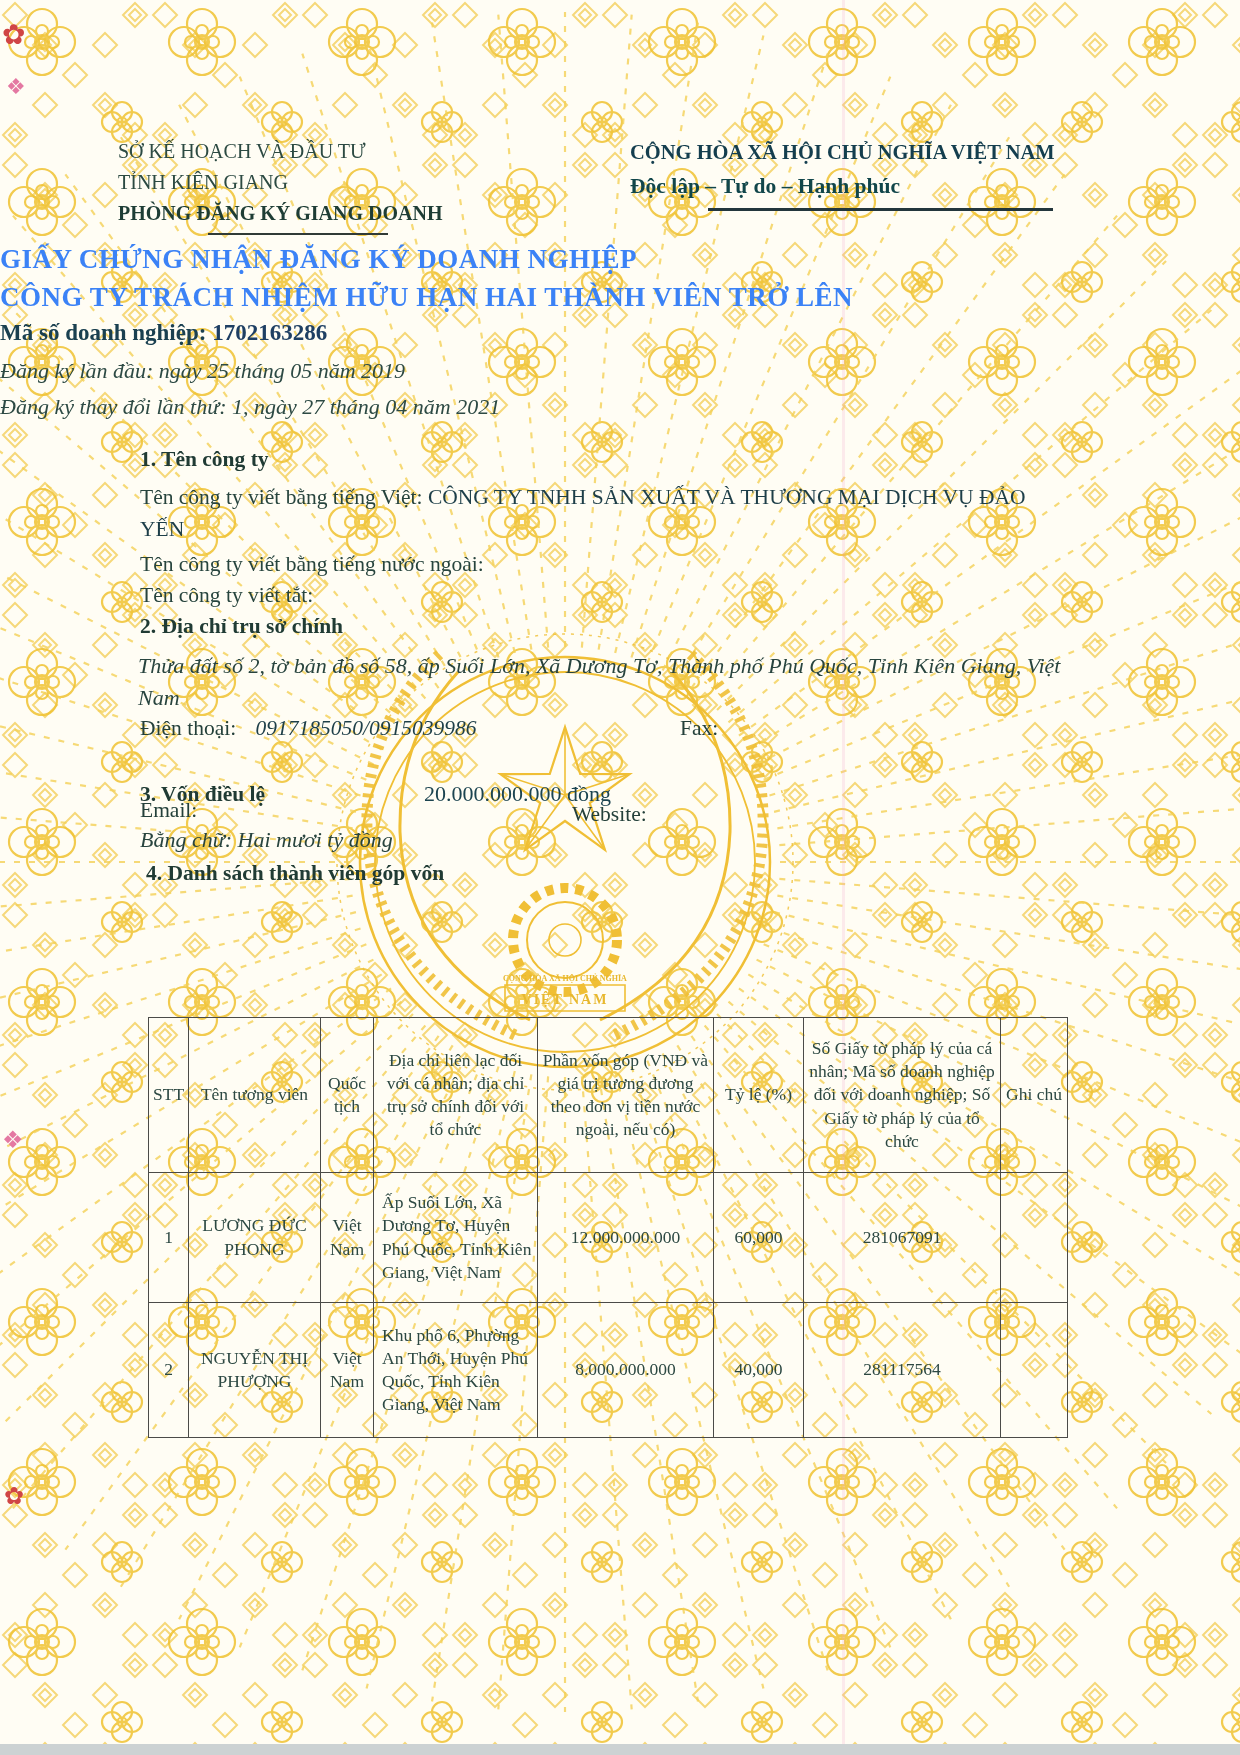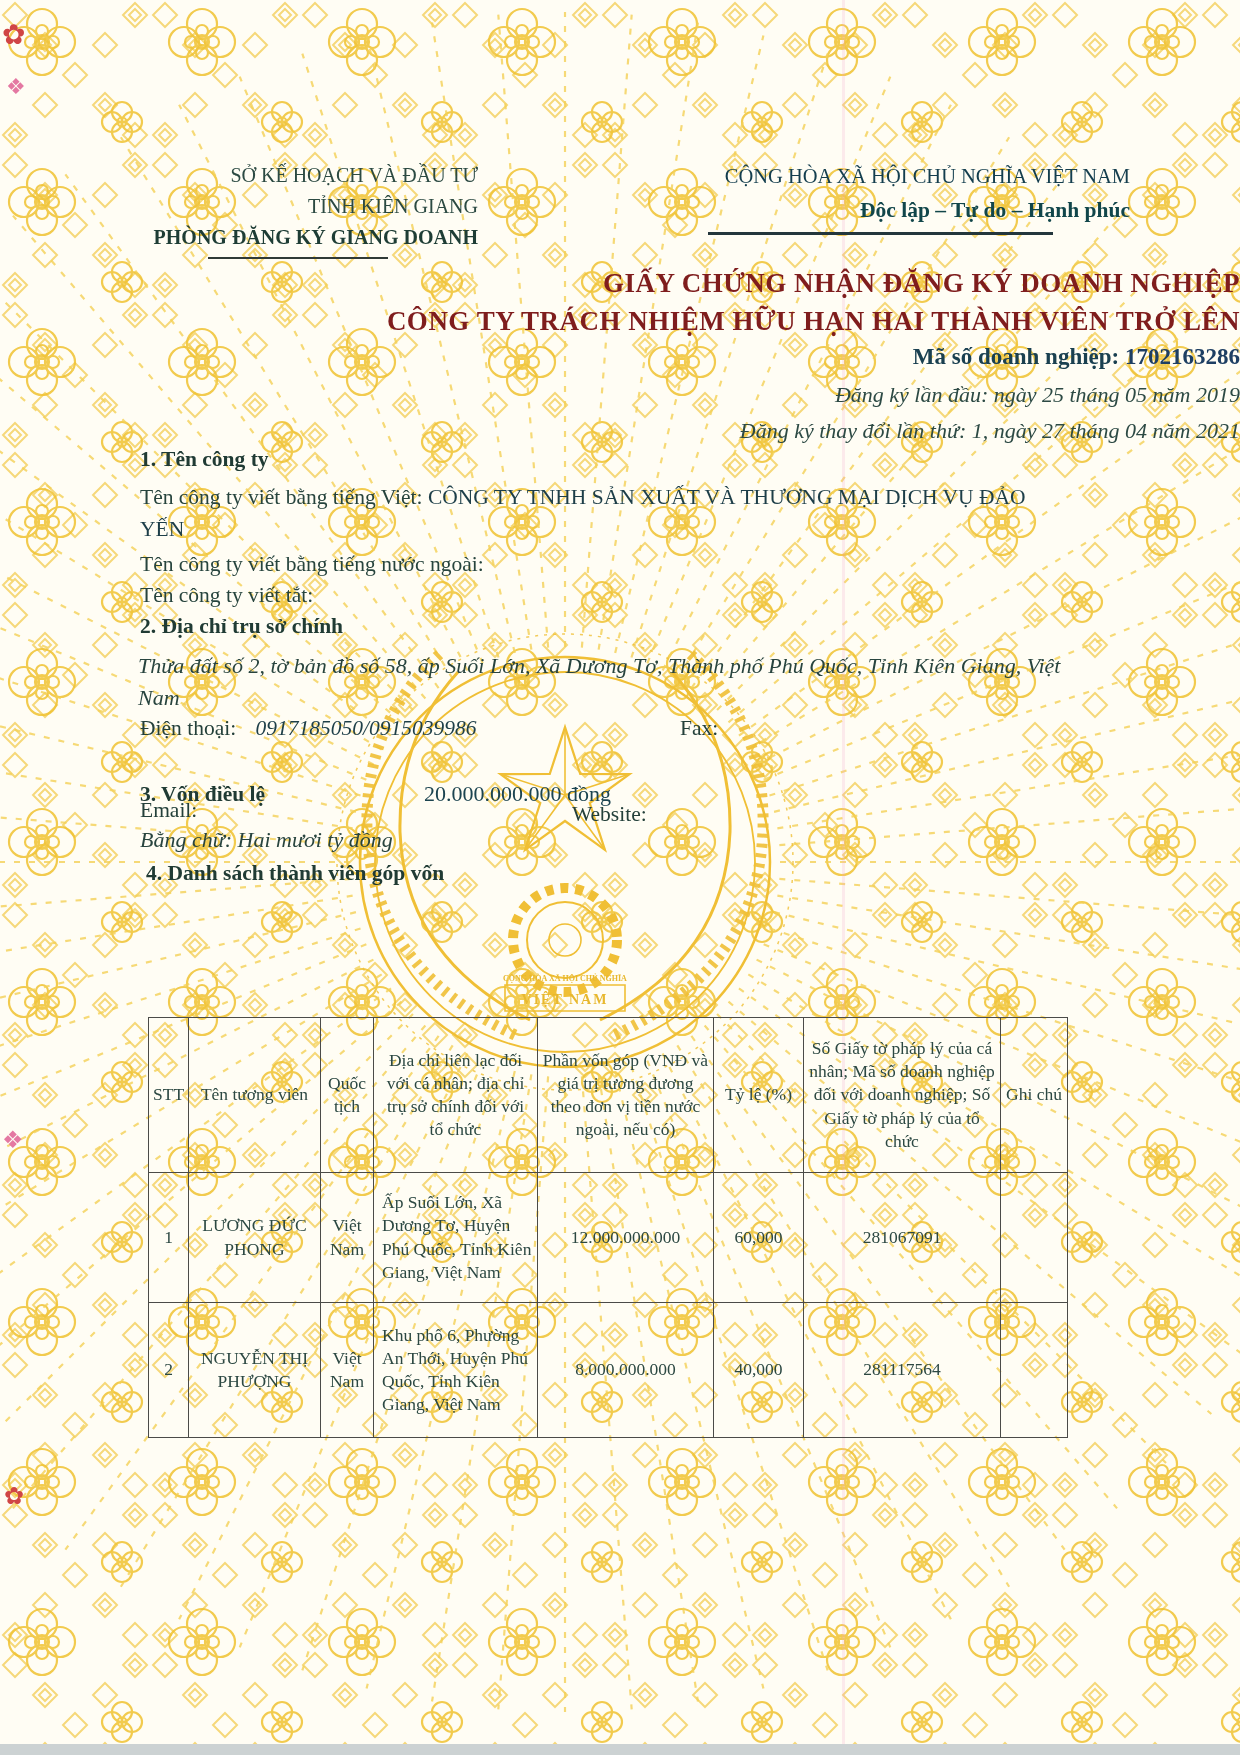--- a/index.html
+++ b/index.html
@@ -1,31 +1,31 @@
 <!DOCTYPE html>
 <html><head>
 <meta charset="utf-8">
 <style>
   html,body{margin:0;padding:0;background:#e8e8e4;}
   .page{position:relative;width:1240px;height:1755px;background:#fffdf4;overflow:hidden;
         font-family:"Liberation Serif", serif;color:#24403a;}
   .abs{position:absolute;}
   .bg{left:0;top:0;width:1240px;height:1755px;z-index:0;}
   .layer{z-index:3;}
-  .center{text-align:right;margin-top:24px;}
+  .center{text-align:left;}
 
   .hdr-left{left:118px;top:136px;width:360px;font-size:20px;line-height:1.55;color:#2c4a42;}
   .hdr-left .l3{font-weight:bold;color:#1e3d35;}
   .hdr-left .rule{width:180px;height:2px;background:#303a36;margin:4px auto 0;}
   .hdr-right{left:630px;top:136px;width:500px;font-size:20.5px;line-height:1.6;color:#143e4e;}
-  .hdr-right .l1{font-weight:normal;}
+  .hdr-right .l1{font-weight:bold;}
   .hdr-right .l2{font-weight:bold;font-size:21.5px;color:#11464a;}
   .hdr-right .rule{width:345px;height:2.5px;background:#23363c;margin:5px auto 0;}
 
-  .doc-title{left:0;top:240px;width:1240px;font-size:27px;font-weight:bold;color:#7f1d1d;
+  .doc-title{left:0;top:240px;width:1240px;font-size:27px;font-weight:bold;color:#3b82f6;
              line-height:1.42;letter-spacing:.5px;}
   .taxline{left:0;top:320px;width:1240px;font-size:23px;font-weight:bold;color:#1a4050;}
   .taxline .num{color:#1e3f63;}
   .reg1{left:0;top:358px;width:1240px;font-size:22px;font-style:italic;color:#2d4a44;}
   .reg2{left:0;top:394px;width:1240px;font-size:22px;font-style:italic;color:#2d4a44;}
 
   .h-sec{font-size:21.5px;font-weight:bold;color:#203b34;}
   .body-txt{font-size:21.5px;color:#27443d;}
   .val{color:#1d3e48;}
 

